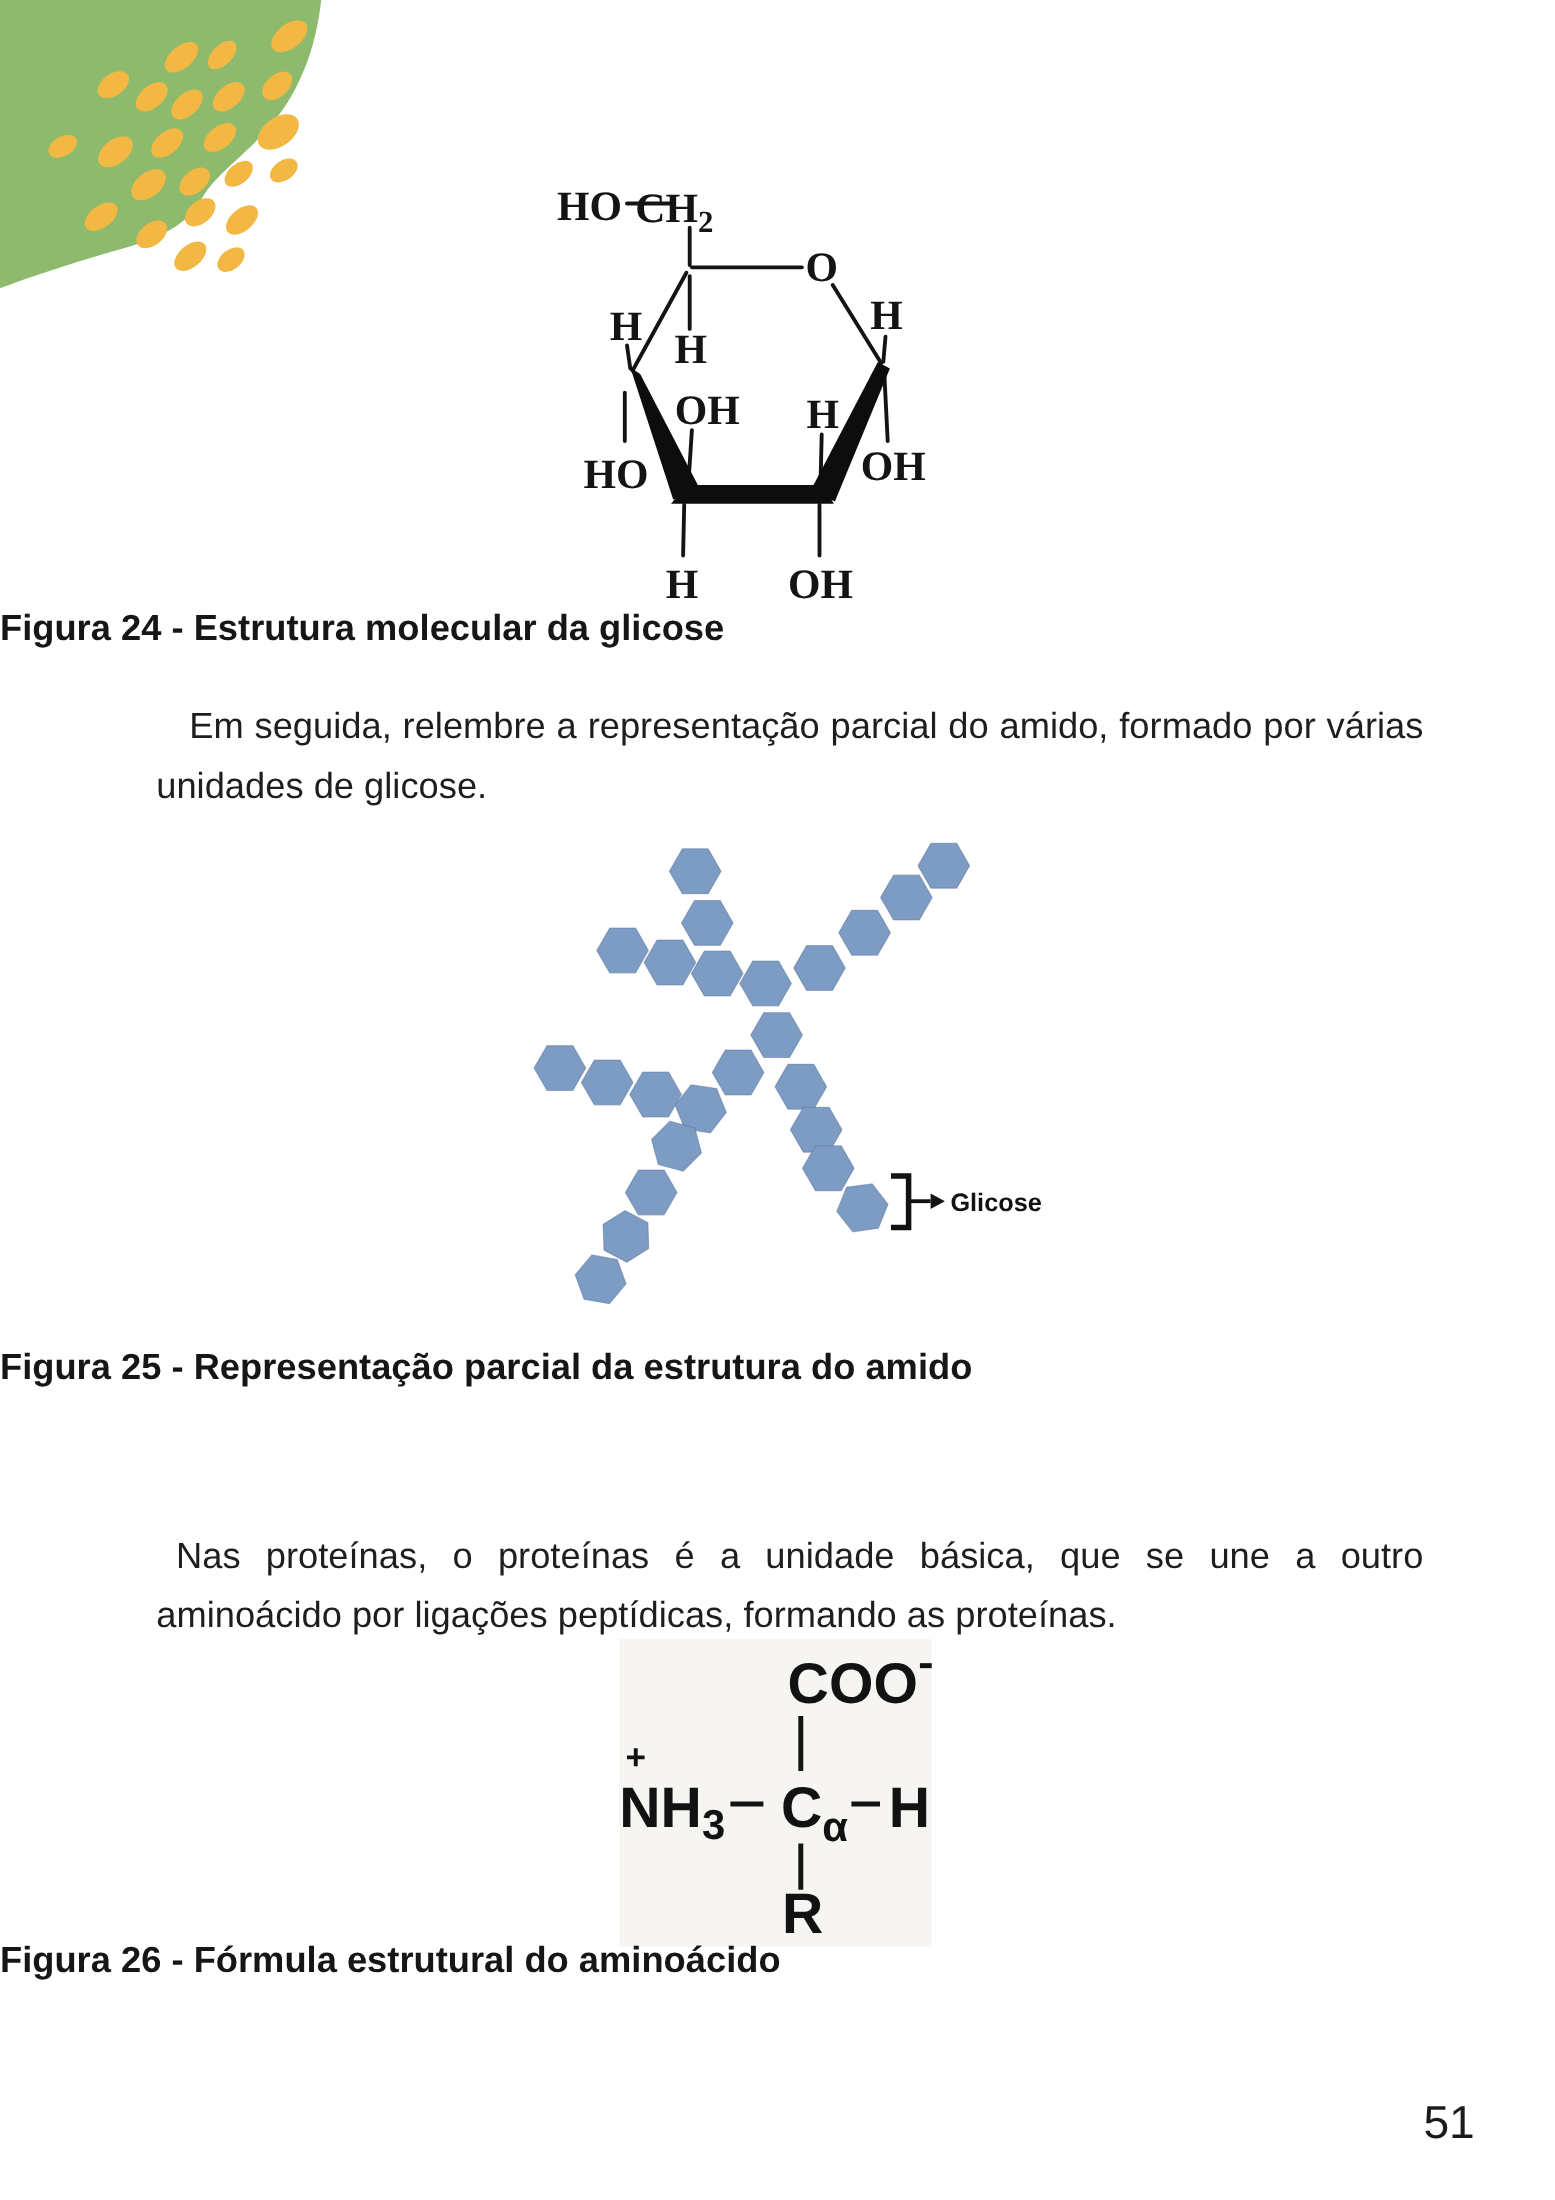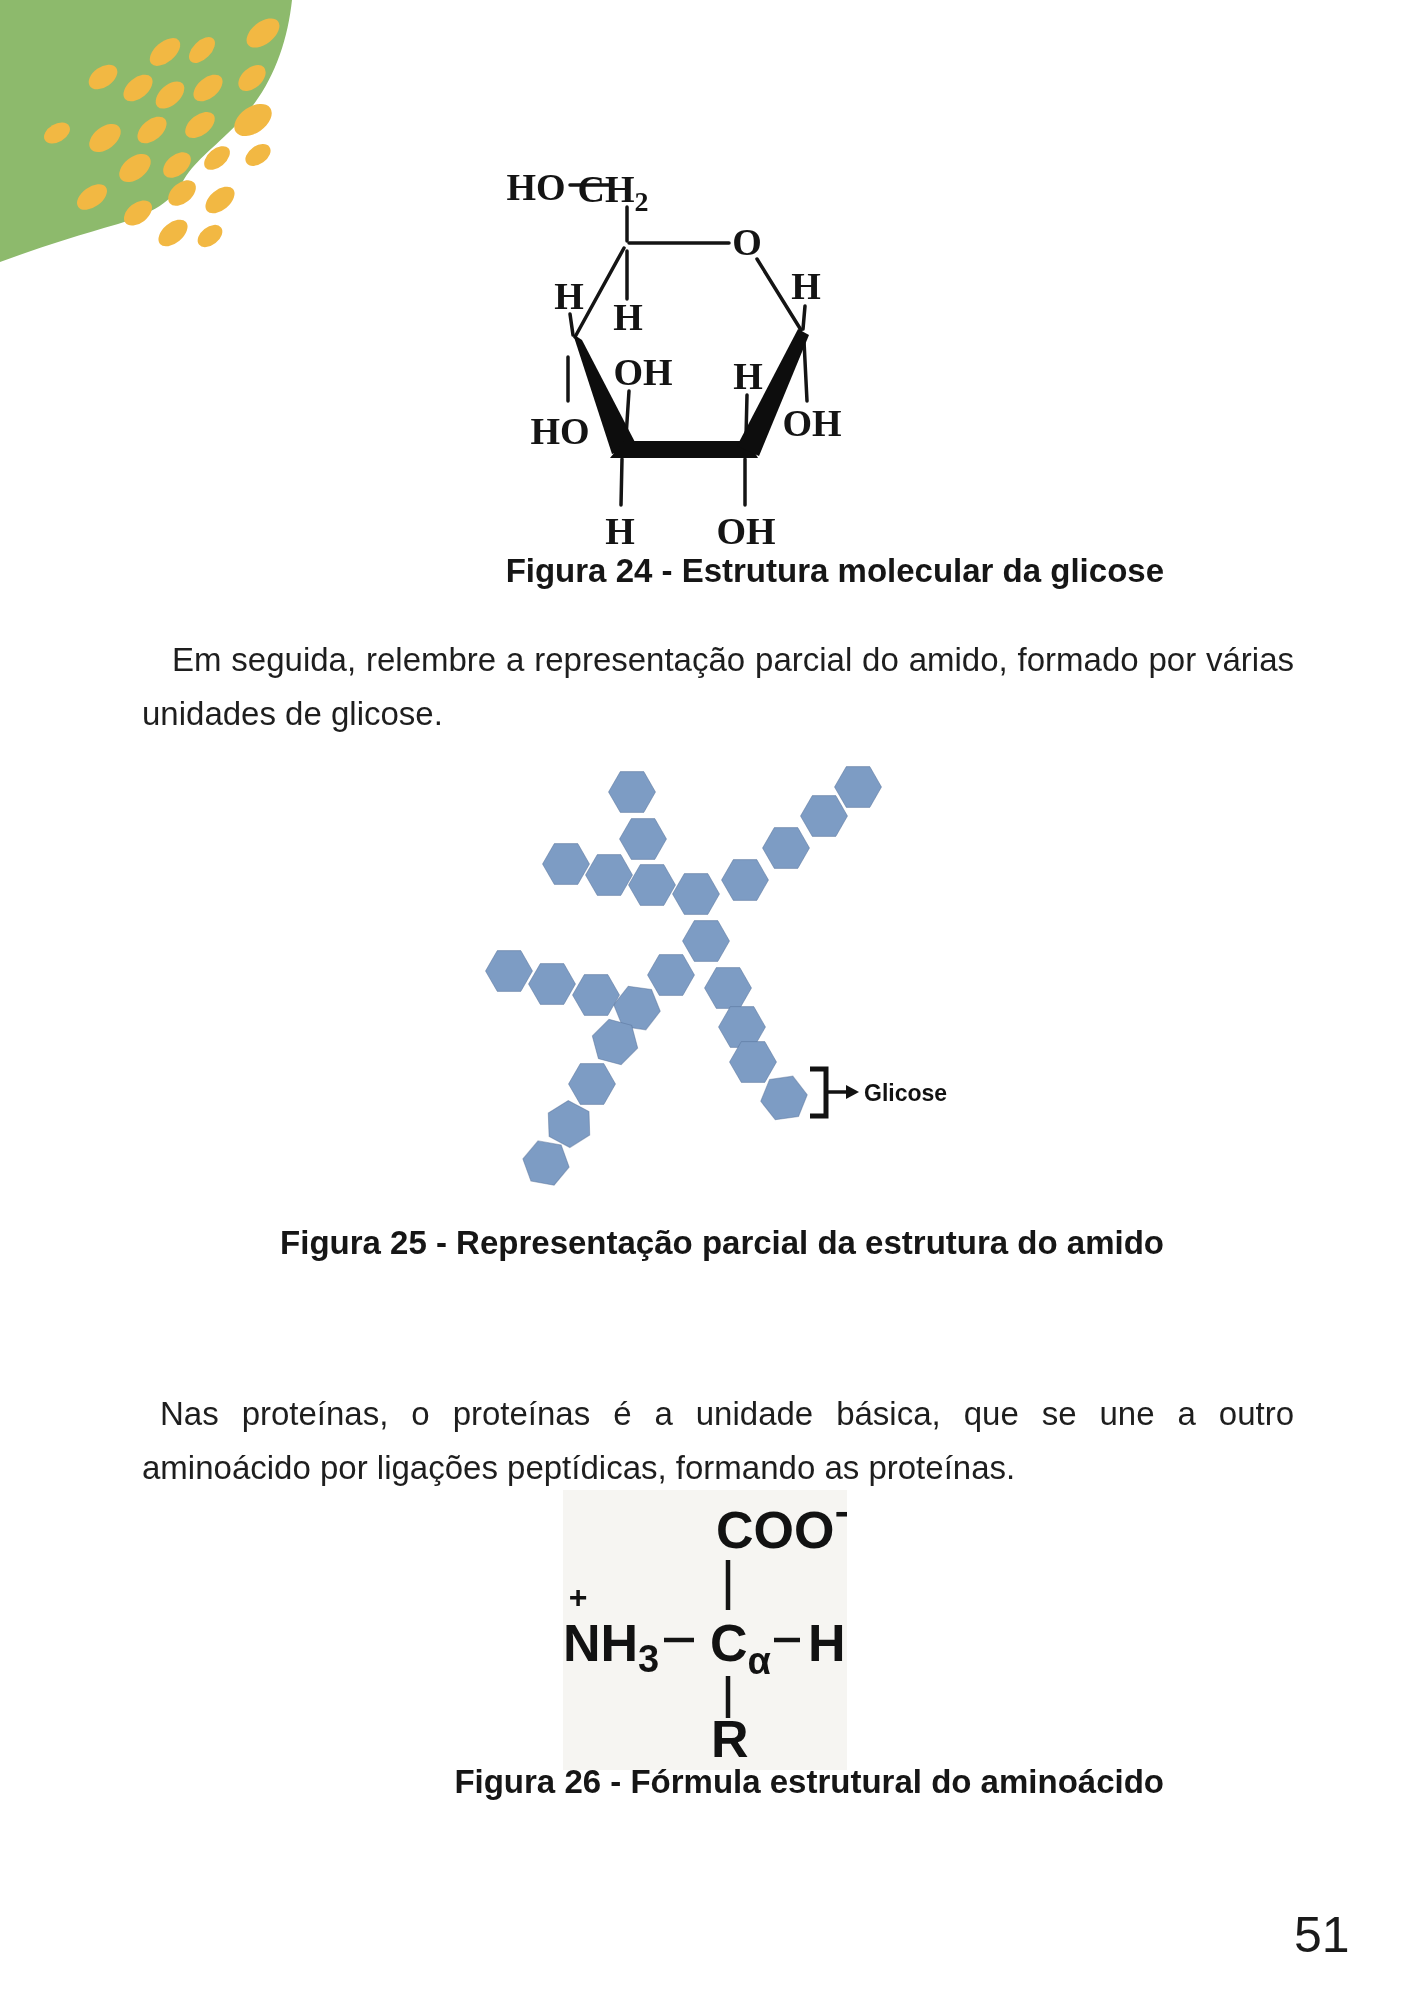--- a/index.html
+++ b/index.html
@@ -3,22 +3,22 @@
 <meta charset="utf-8">
 <style>
   html,body{margin:0;padding:0;}
   body{
     width:1414px;height:2000px;position:relative;background:#ffffff;overflow:hidden;
     font-family:"Liberation Sans","DejaVu Sans",sans-serif;color:#1d1d1d;
   }
   .fig{position:absolute;}
   .decor{position:absolute;left:0;top:0;}
   .caption{
-    position:absolute;left:0;width:1148px;text-align:right;
-    font-size:33px;line-height:44px;font-weight:700;color:#161616;padding-left:16px;
+    position:absolute;left:0;width:1148px;text-align:left;
+    font-size:33px;line-height:44px;font-weight:700;color:#161616;
   }
   .cap24{top:549px}
   .cap25{top:1221px}
   .cap26{top:1760px}
   .para{
     position:absolute;left:142px;width:1152px;margin:0;
     text-align:justify;font-size:33px;line-height:54px;font-weight:400;color:#1e1e1e;
   }
   .p1{top:633px;text-indent:30px}
   .p2{top:1387px;text-indent:18px}
@@ -35,21 +35,21 @@
   .bracket{fill:none;stroke:#121212;stroke-width:5}
   .arrow-line{stroke:#121212;stroke-width:3.5}
   .arrow-head{fill:#121212}
   .amino-bg{fill:#f6f5f2}
   .amino-big{font-size:52px;font-weight:700;fill:#121212;font-family:"Liberation Sans","DejaVu Sans",sans-serif}
   .amino-sub{font-size:38px;font-weight:700}
   .amino-sup{font-size:42px;font-weight:700}
   .amino-plus{font-size:32px;font-weight:700;fill:#121212;text-anchor:middle;font-family:"Liberation Sans","DejaVu Sans",sans-serif}
   .amino-line{stroke:#141414;stroke-width:4.5}
   .page-number{
-    position:absolute;left:1294px;top:1906px;font-size:50px;font-weight:400;color:#1a1a1a;
+    position:absolute;left:1294px;top:1906px;font-size:42px;font-weight:400;color:#1a1a1a;
   }
 </style>
 </head>
 <body>
 
 <div>
 
   <svg class="decor" width="320" height="280" viewBox="0 0 320 280">
     <path d="M0,0 H292 C287,46 271,89 238,123 C212,150 193,162 182,183 C173,200 152,214 118,224 C76,236 38,248 0,262 Z" fill="#8dba6c"></path>
     <g id="dot-group">

